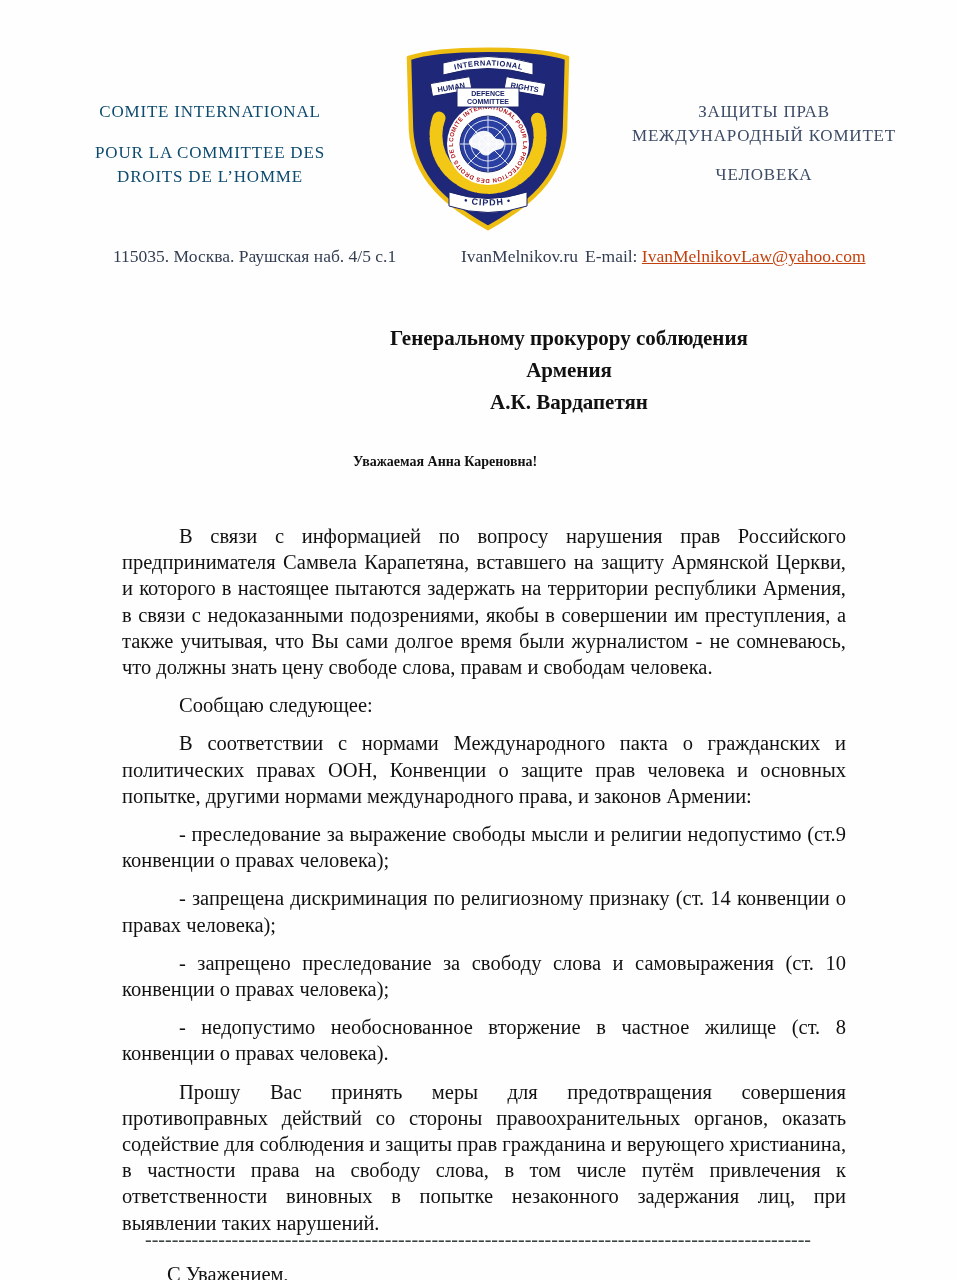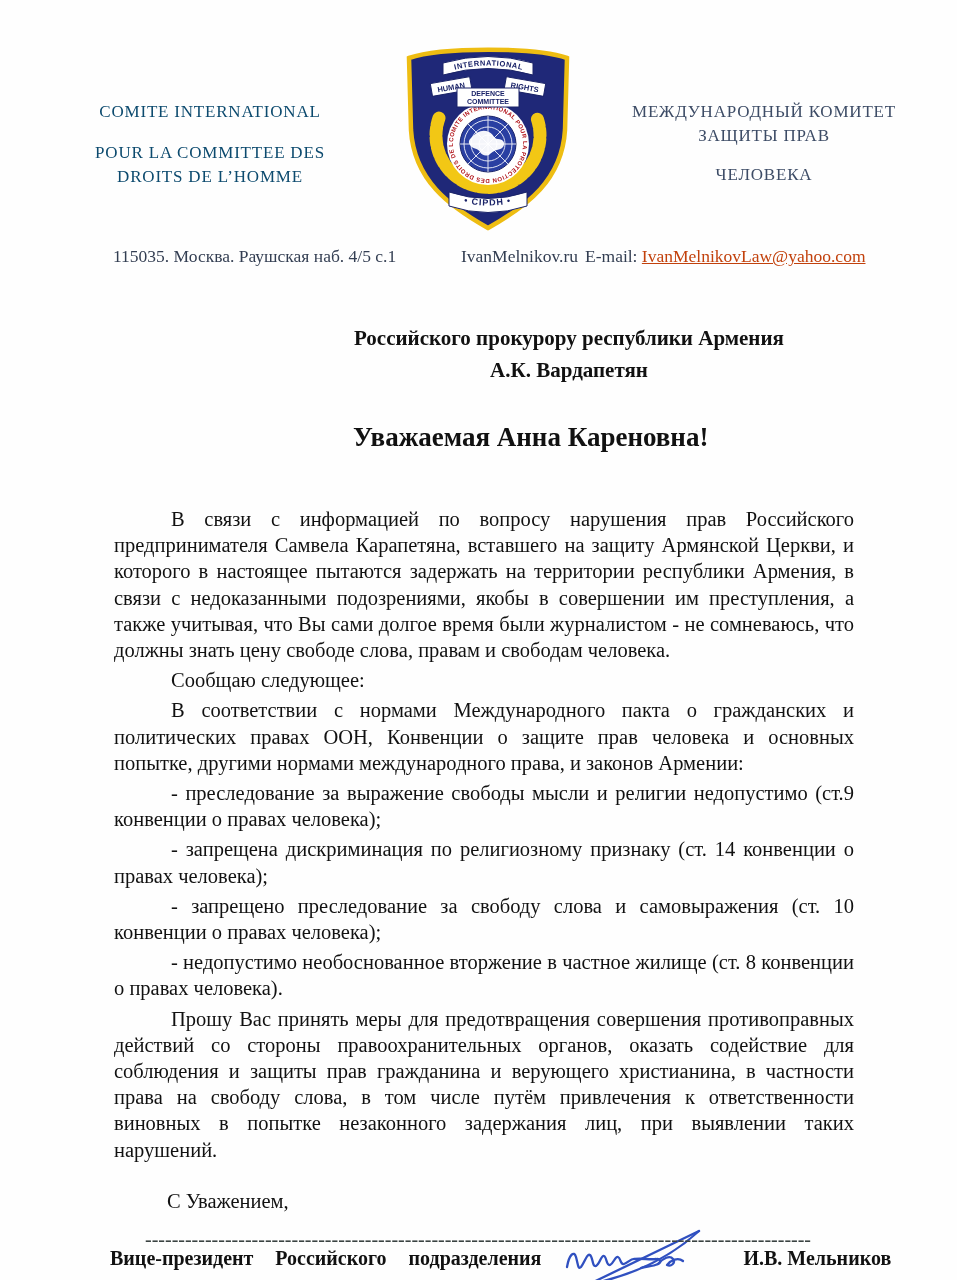--- a/index.html
+++ b/index.html
@@ -41,26 +41,26 @@
   
   .letter { position:absolute; left:110px; top:322px; width:748px; }
 
   .recipient {
     margin-left:243px; width:432px;
     text-align:center; font-weight:bold;
     font-size:21px; line-height:32px;
   }
   .salutation {
     margin-left:243px; margin-top:36px;
-    font-weight:bold; font-size:27px;
+    font-weight:bold; font-size:14px;
   }
 
   .body-text { margin-top:53px; }
   .body-text p {
-    margin:4px; font-size:20.5px; line-height:26.2px;
+    margin:12px; font-size:20.5px; line-height:26.2px;
     text-align:justify; text-indent:57px;
   }
 
   .closing { margin-top:27px; font-size:20.5px; text-indent:57px; }
 
   .sig-row {
     margin-top:6px; display:flex; align-items:center;
     font-size:20px; font-weight:bold;
   }
   .sig-title { word-spacing:17px; white-space:nowrap; }
@@ -127,38 +127,38 @@
       <text x="89" y="62" font-size="7" fill="#1a2368" text-anchor="middle" font-family="Liberation Sans, sans-serif" font-weight="bold">COMMITTEE</text>
 
       <path d="M50,150 Q89,163 128,150 L128,164 Q89,177 50,164 Z" fill="#ffffff" stroke="#1a2368" stroke-width="1"></path>
       <text font-size="9" fill="#1a2368" font-family="Liberation Sans, sans-serif" font-weight="bold" letter-spacing="1">
         <textPath href="#botBanner" startOffset="12">• CIPDH •</textPath>
       </text>
     </svg>
   </div>
 
   <div class="org-right">
+    <div>ЗАЩИТЫ  ПРАВ</div>
     <div>МЕЖДУНАРОДНЫЙ  КОМИТЕТ</div>
-    <div>ЗАЩИТЫ  ПРАВ</div>
     <div class="gap">ЧЕЛОВЕКА</div>
   </div>
 
   <div class="contact-row">
     <span class="contact-address">115035. Москва. Раушская наб. 4/5 с.1</span>
     <span class="contact-site">IvanMelnikov.ru</span>
     <span class="contact-email">
       <span>E-mail:</span>
       <a class="email-link">IvanMelnikovLaw@yahoo.com</a>
     </span>
   </div>
 
   <div class="letter">
 
     <div class="recipient">
-      <div>Российского прокурору республики Армения</div>
+      <div>Генеральному прокурору соблюдения Армения</div>
       <div>А.К. Вардапетян</div>
     </div>
 
     <div class="salutation">Уважаемая Анна Кареновна!</div>
 
     <div class="body-text">
       <p>В связи с информацией по вопросу нарушения прав Российского предпринимателя Самвела Карапетяна, вставшего на защиту Армянской Церкви, и которого в настоящее пытаются задержать на территории республики Армения, в связи с недоказанными подозрениями, якобы в совершении им преступления, а также учитывая, что Вы сами долгое время были журналистом - не сомневаюсь, что должны знать цену свободе слова, правам и свободам человека.</p>
       <p>Сообщаю следующее:</p>
       <p>В соответствии с нормами Международного пакта о гражданских и политических правах ООН, Конвенции о защите прав человека и основных попытке, другими нормами международного права, и законов Армении:</p>
       <p>- преследование за выражение свободы мысли и религии недопустимо (ст.9 конвенции о правах человека);</p>

